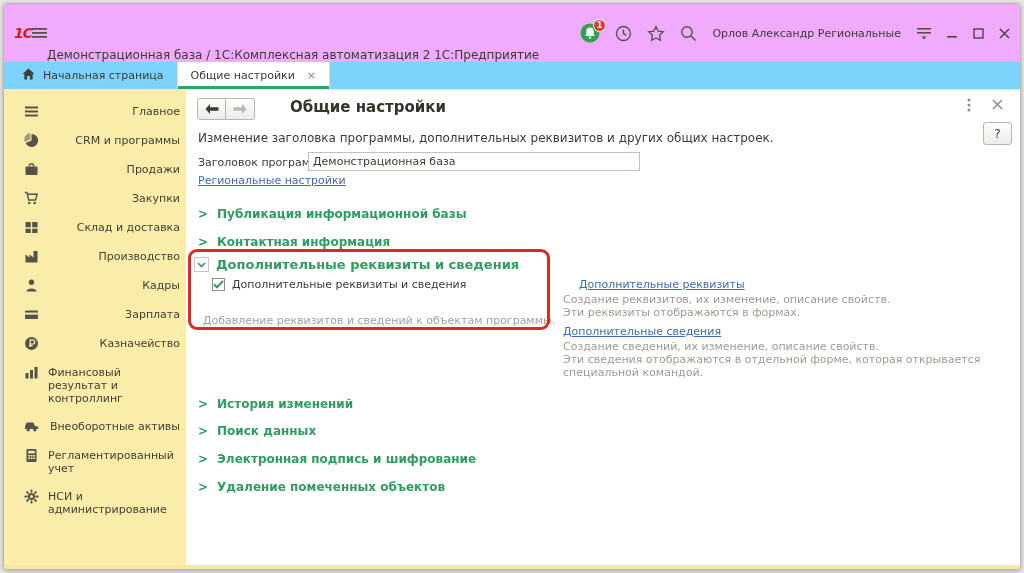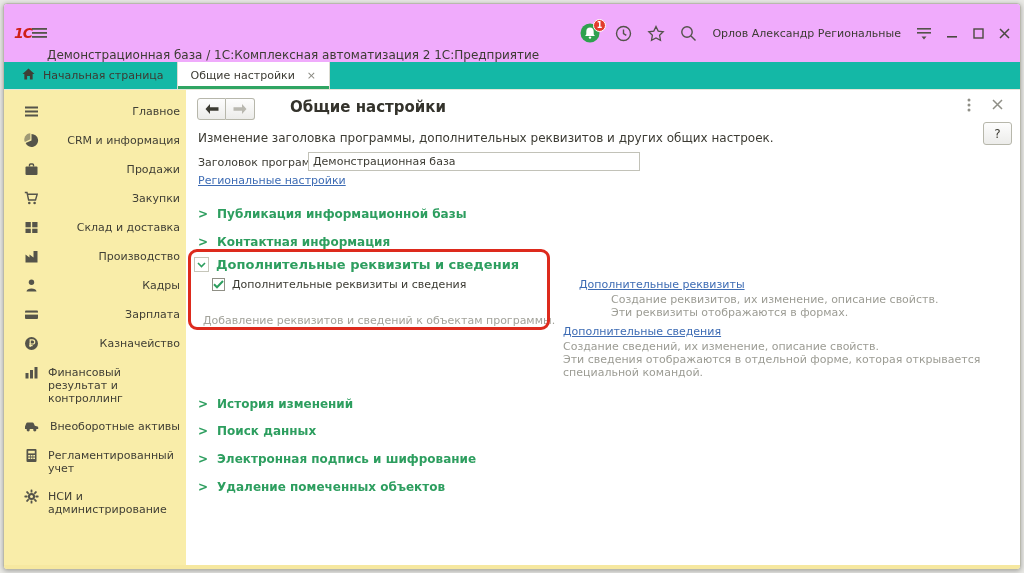--- a/index.html
+++ b/index.html
@@ -23,21 +23,21 @@
   .wtitle{font-size:12px;color:#3c3b33;white-space:nowrap;overflow:hidden;margin-top:44px;}
   .tspacer{flex:1;}
   .tbicons{display:flex;align-items:center;gap:15px;}
   .tbicons .ic{display:flex;align-items:center;justify-content:center;cursor:pointer;}
   .bell{position:relative;width:20px;height:20px;}
   .badge{position:absolute;top:-4px;right:-6px;background:#e23b2e;color:#fff;font-size:8px;
     border-radius:7px;padding:0 3px;line-height:11px;min-width:5px;text-align:center;border:1px solid #fff;font-weight:bold;}
   .uname{font-size:11px;color:#3c3b33;white-space:nowrap;}
   .winctl{font-size:12px;color:#4a493f;}
   
-  .tabbar{flex:0 0 27px;background:#14b8a6;display:flex;align-items:stretch;
+  .tabbar{flex:0 0 27px;background:#7dd3fc;display:flex;align-items:stretch;
     border-bottom:1px solid #e6e6da;padding-left:5px;}
   .tab{display:flex;align-items:center;gap:8px;padding:0 13px;font-size:11px;color:#3c3b33;
     border-right:1px solid #dcdcd2;position:relative;cursor:pointer;white-space:nowrap;}
   .tab.active{background:#fff;}
   .tab.active::after{content:"";position:absolute;left:0;right:0;bottom:0;height:3px;background:#2fa563;}
   .tab .x{color:#8a8a82;font-size:11px;margin-left:4px;}
   
   .frame{flex:1;display:flex;min-height:0;}
   .sidebar{flex:0 0 182px;background:#f9eda9;padding-top:7px;overflow:hidden;}
   .snav{display:flex;align-items:flex-start;padding:7px 6px 7px 20px;gap:9px;cursor:pointer;justify-content:space-between;}
@@ -180,21 +180,21 @@
           </span>
         <span class="slb">Главное</span>
       </div>
       <div class="snav">
         <span class="sic">
             <svg width="15" height="15" viewBox="0 0 15 15">
               <path d="M7.5 7.5V1A6.5 6.5 0 1 1 1.6 10z" fill="#55544a"></path>
               <path d="M6.3 6.3V0.2A6.3 6.3 0 0 0 .8 9z" fill="#55544a" opacity=".55"></path>
             </svg>
           </span>
-        <span class="slb">CRM и информация</span>
+        <span class="slb">CRM и программы</span>
       </div>
       <div class="snav">
         <span class="sic">
             <svg width="15" height="15" viewBox="0 0 15 15">
               <rect x="1.5" y="4.5" width="12" height="8.5" rx="1" fill="#55544a"></rect>
               <path d="M5.5 4.5V3a1 1 0 0 1 1-1h2a1 1 0 0 1 1 1v1.5" fill="none" stroke="#55544a" stroke-width="1.4"></path>
             </svg>
           </span>
         <span class="slb">Продажи</span>
       </div>
@@ -379,21 +379,21 @@
           <svg width="11" height="9" viewBox="0 0 11 9" fill="none" stroke="#2d9e5f" stroke-width="2">
               <path d="M1 4.2l3 3L10 1"></path>
             </svg>
         </span>
         <span class="cblabel">Дополнительные реквизиты и сведения</span>
       </div>
       <div class="hint">Добавление реквизитов и сведений к объектам программы.</div>
       <div class="redbox"></div>
 
       <a class="rlink" style="top:188px;margin-left:16px;">Дополнительные реквизиты</a>
-      <div class="rdesc" style="top:203px;margin-left:48px;">
+      <div class="rdesc" style="top:203px;">
         <div>Создание реквизитов, их изменение, описание свойств.</div>
         <div>Эти реквизиты отображаются в формах.</div>
       </div>
       <a class="rlink" style="top:235px;">Дополнительные сведения</a>
       <div class="rdesc" style="top:250px;">
         <div>Создание сведений, их изменение, описание свойств.</div>
         <div>Эти сведения отображаются в отдельной форме, которая открывается</div>
         <div>специальной командой.</div>
       </div>
 

